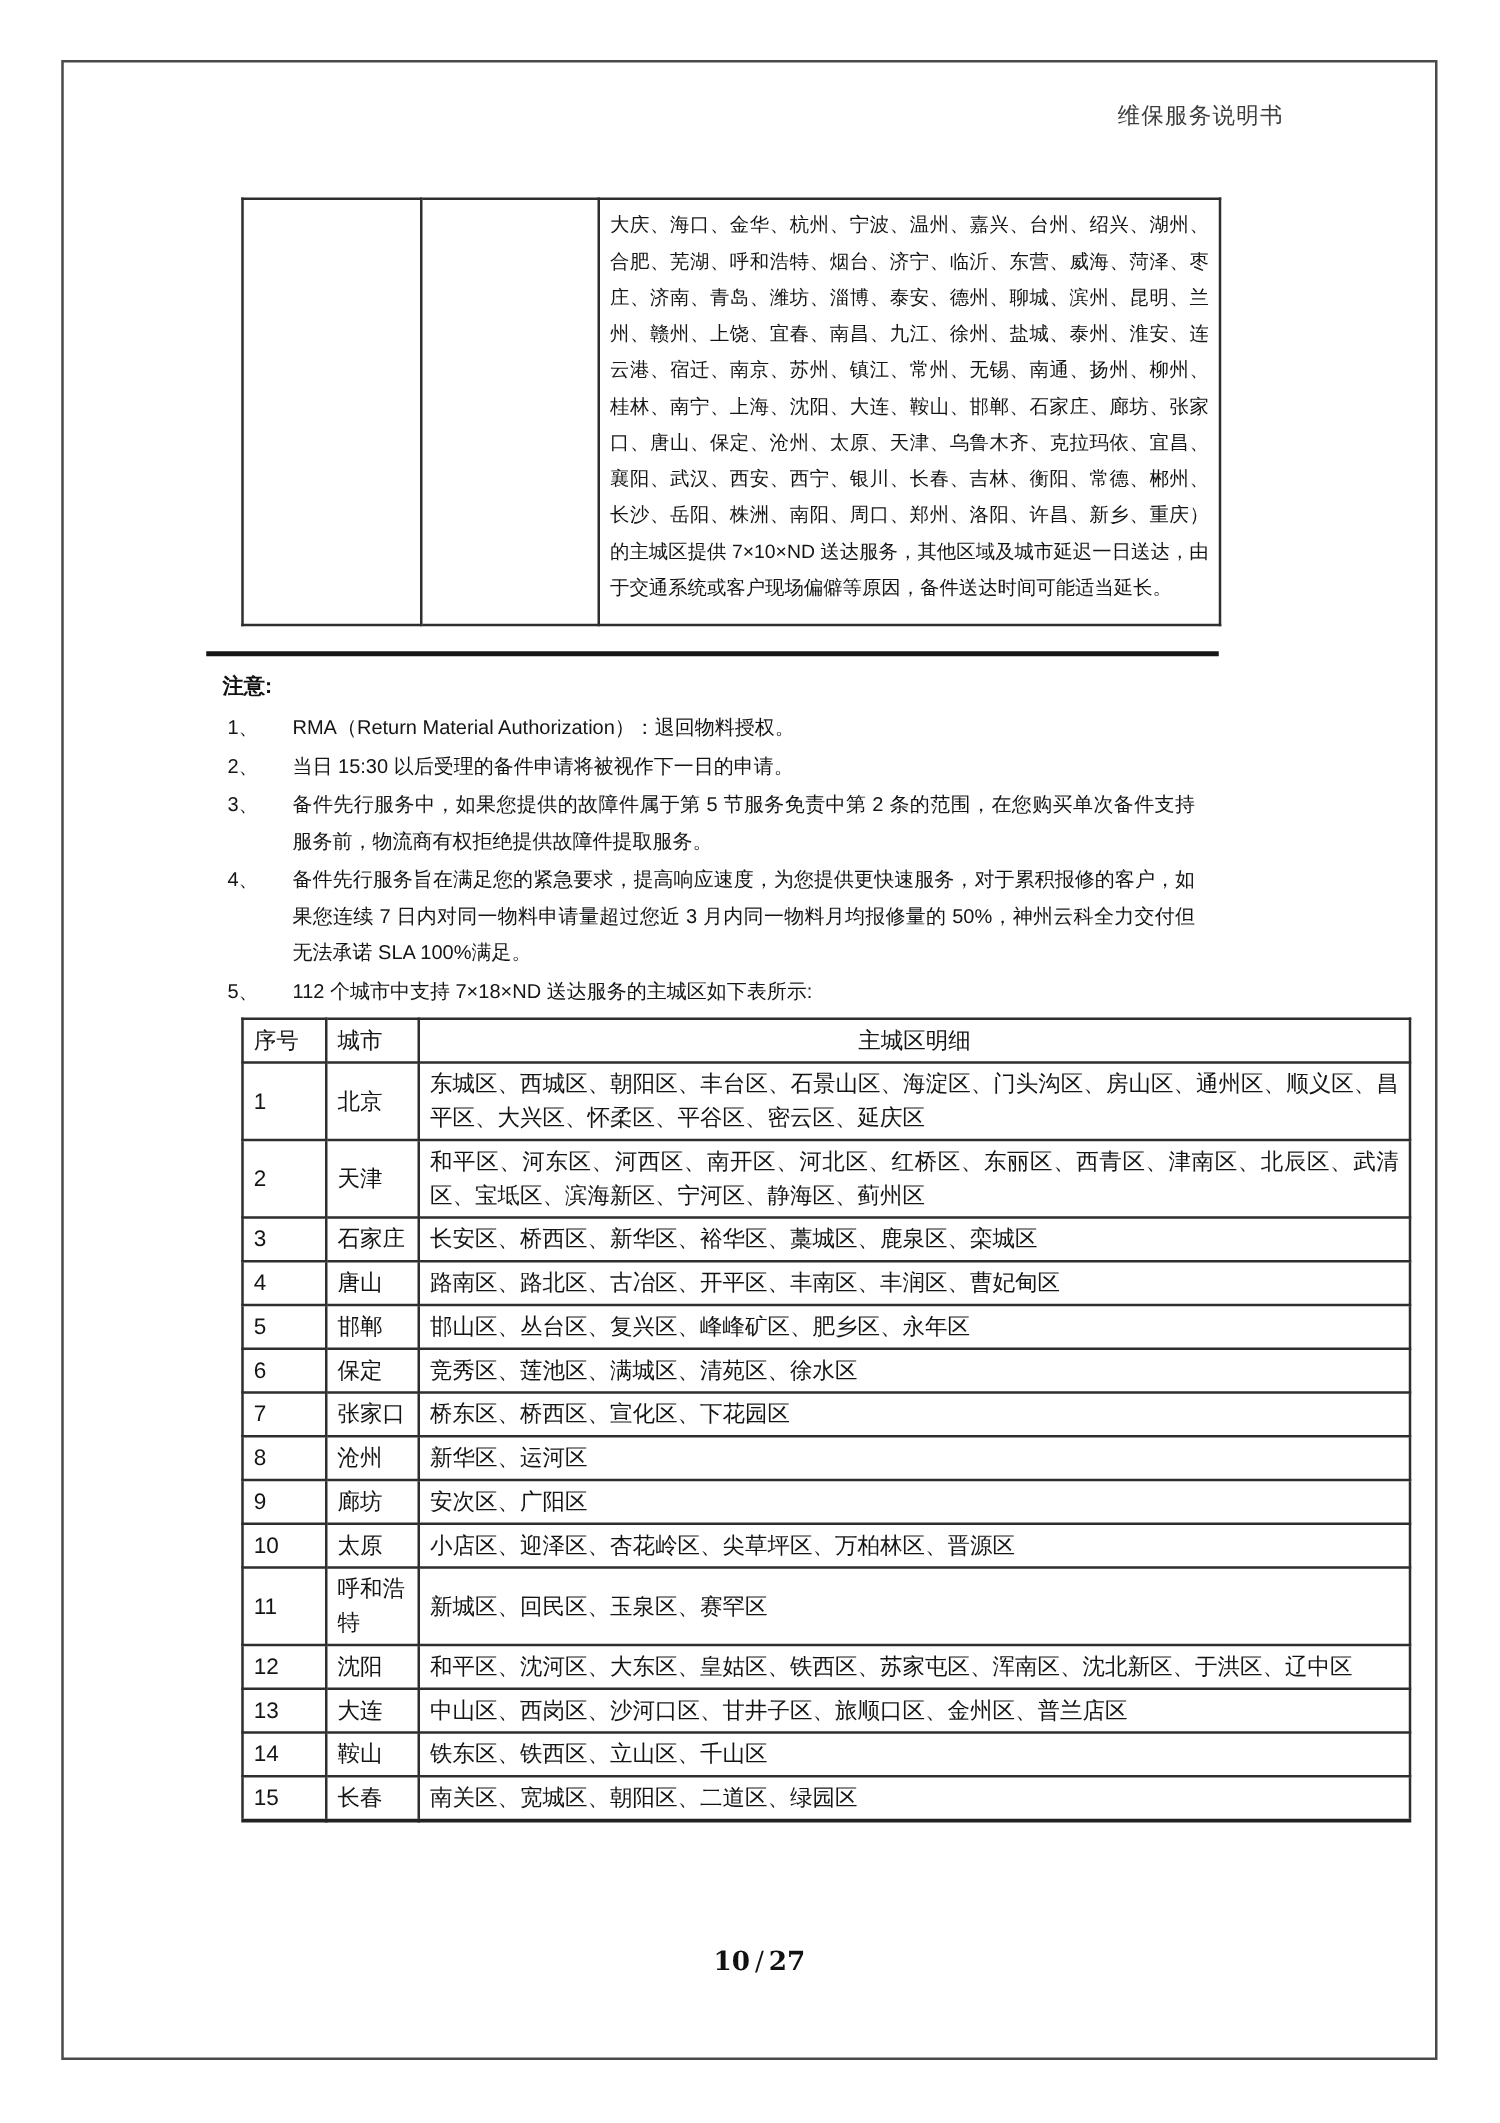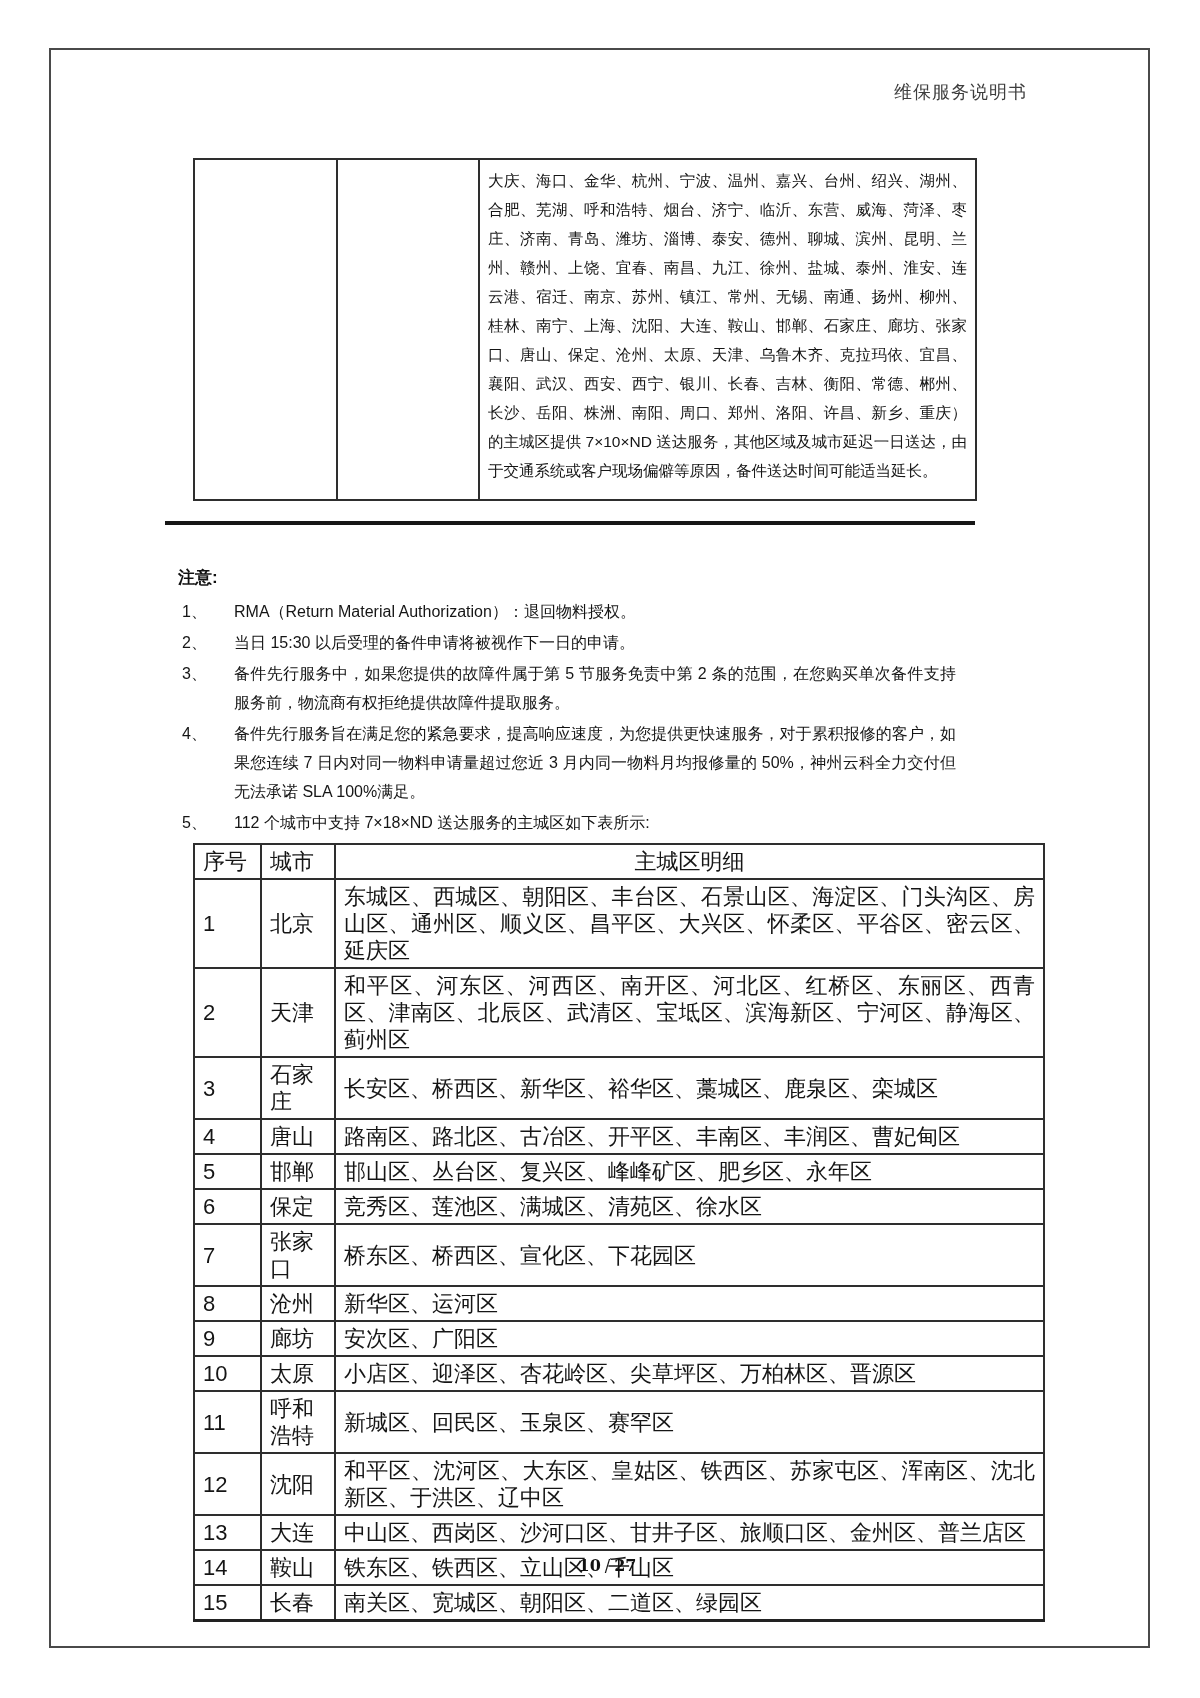--- a/index.html
+++ b/index.html
@@ -47,21 +47,21 @@
     text-align: justify;
     color: #151515;
   }
   .section-divider {
     margin-top: 20px;
     width: 810px;
     border-top: 4px solid #161616;
   }
   
   .notes-heading {
-    margin-top: 41px;
+    margin-top: 12px;
     margin-left: 13px;
     font-size: 17px;
     font-weight: bold;
     color: #111;
   }
   .notes-list { margin-top: 8px; }
   .note-item {
     display: grid;
     grid-template-columns: 52px 722px;
     padding-left: 17px;
@@ -70,23 +70,23 @@
     line-height: 29px;
     color: #151515;
   }
   .note-num { text-align: left; }
   .note-text { text-align: justify; }
   
   table.city-table {
     border-collapse: collapse;
     margin-left: 28px;
     margin-top: 6px;
-    width: 852px;
+    width: 936px;
     table-layout: fixed;
-    font-size: 22px;
+    font-size: 18px;
     line-height: 27px;
     color: #151515;
   }
   table.city-table td, table.city-table th {
     border: 2px solid #2e2e2e;
     vertical-align: middle;
     padding: 3px 8px;
     font-weight: normal;
   }
   table.city-table { border-bottom: 3px solid #222; }
@@ -97,21 +97,21 @@
   th.cell-city { padding-left: 18px; }
   td.cell-districts { text-align: justify; }
   th.cell-districts { text-align: center; }
   
   .doc-footer {
     position: absolute;
     left: 165px; top: 1556px;
     width: 885px;
     text-align: center;
     font-family: "DejaVu Serif", "Liberation Serif", serif;
-    font-size: 16px;
+    font-size: 21px;
     font-weight: bold;
     color: #111;
   }
   .doc-footer .sep { font-weight: normal; padding: 0 4px; }
 </style>
 </head>
 <body>
 
 <div class="page-border"></div>
 

